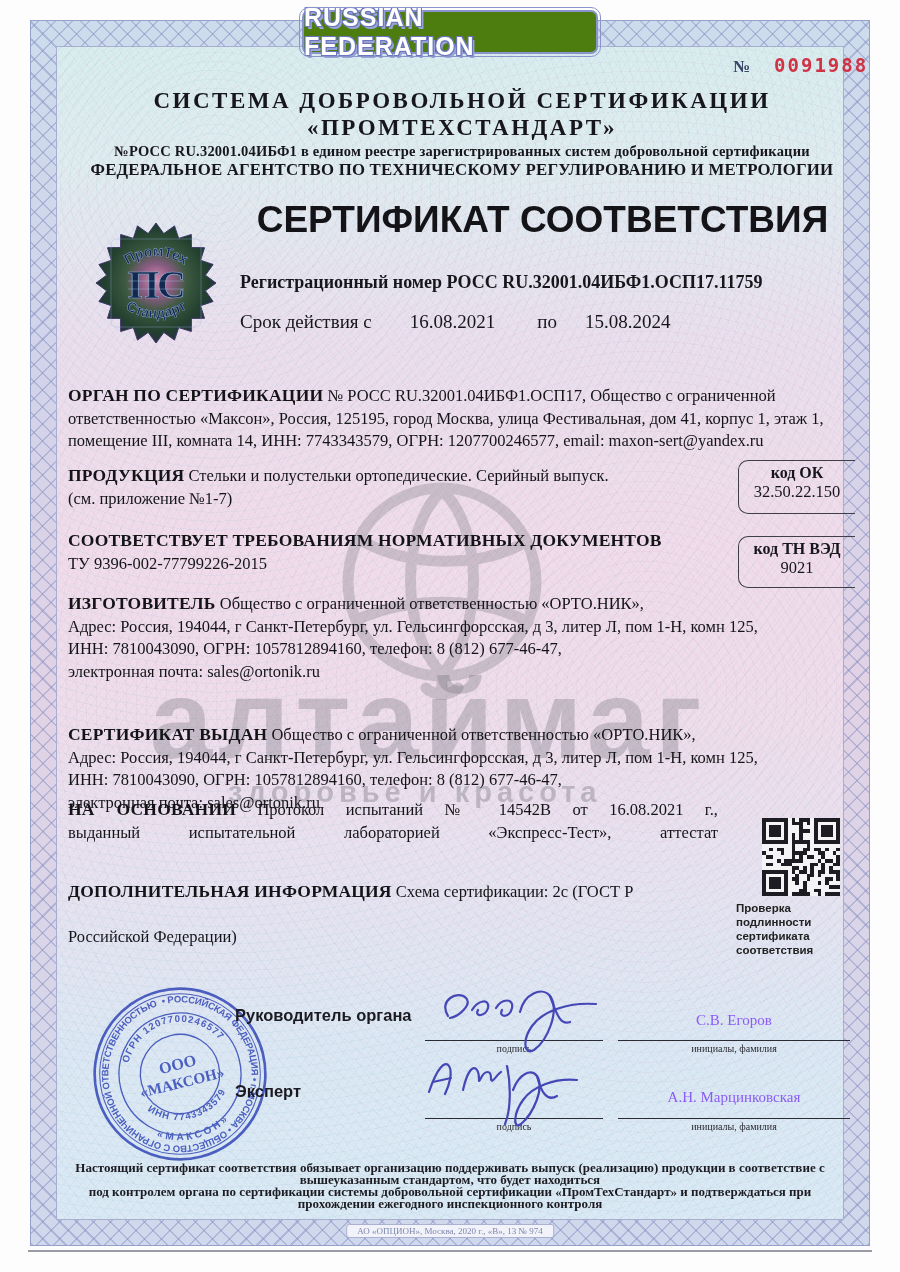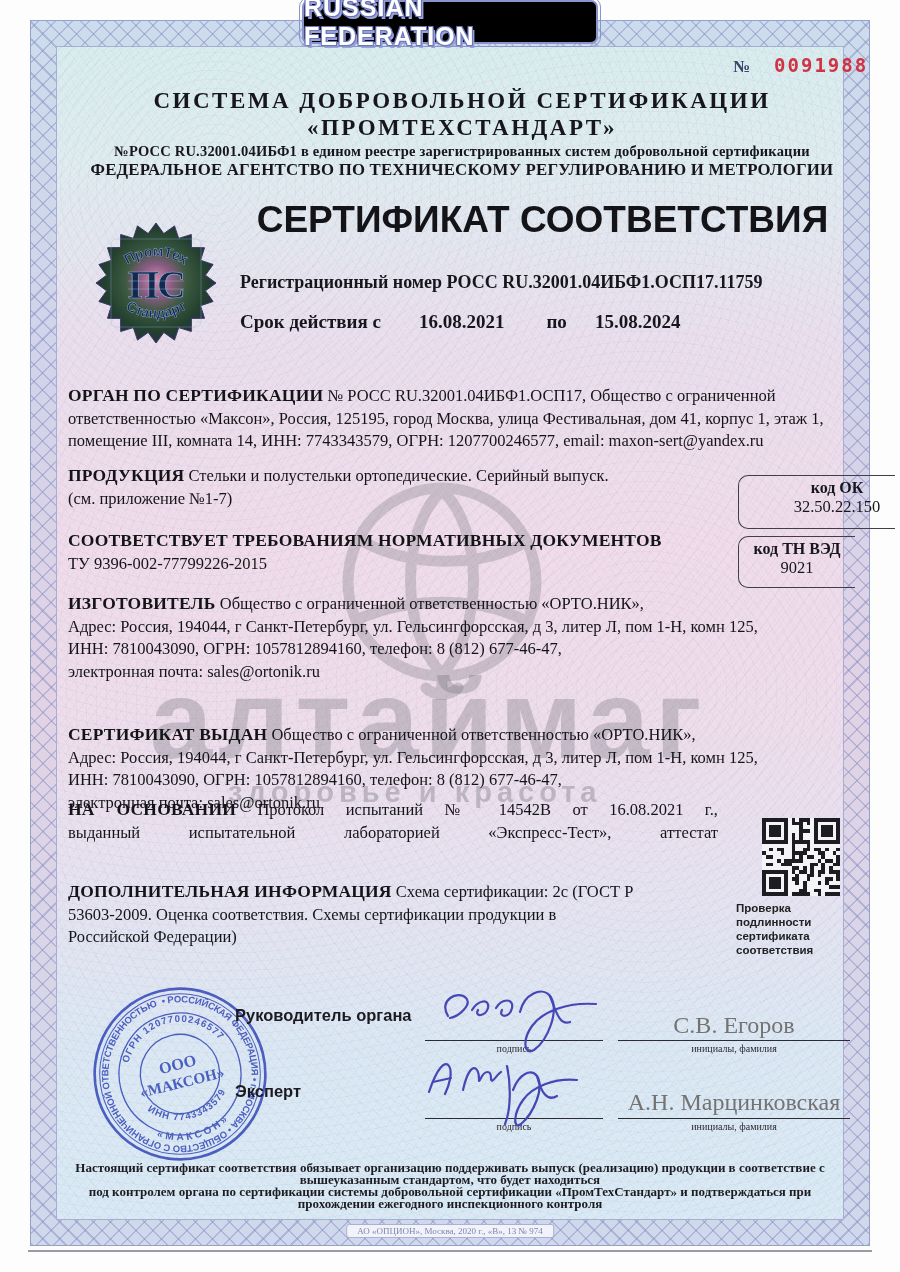--- a/index.html
+++ b/index.html
@@ -13,57 +13,57 @@
       linear-gradient(180deg,#cddcec 0%, #d2d3ea 30%, #e2d2e5 55%, #cfd8ec 100%);}
   
   .inner{position:absolute;left:56px;top:46px;right:56px;bottom:52px;
     border:1px solid #a8aed2;
     background:
       repeating-linear-gradient(55deg, rgba(190,120,170,.055) 0 1px, transparent 1px 7px),
       repeating-linear-gradient(-55deg, rgba(110,140,200,.06) 0 1px, transparent 1px 7px),
       repeating-radial-gradient(circle at 20% 12%, rgba(90,170,190,.08) 0 1px, transparent 1px 9px),
       repeating-radial-gradient(circle at 75% 55%, rgba(190,120,170,.07) 0 1px, transparent 1px 10px),
       linear-gradient(180deg,#d9edee 0%,#dfecf0 10%,#eadfed 25%,#f0dcea 42%,#eeddeb 58%,#e6e3f0 72%,#dbe8f3 85%,#d9eaf4 100%);}
-  .banner{position:absolute;left:50%;transform:translateX(-50%);top:0;width:292px;height:40px;
-    background:#000000;border:2px solid #8a94cc;outline:1px solid #8a94cc;outline-offset:2px;border-radius:7px;
+  .banner{position:absolute;left:50%;transform:translateX(-50%);top:10px;width:292px;height:40px;
+    background:#4d7c0f;border:2px solid #8a94cc;outline:1px solid #8a94cc;outline-offset:2px;border-radius:7px;
     display:flex;align-items:center;justify-content:center;z-index:5;}
   .banner span{font-family:"Liberation Sans",sans-serif;font-weight:bold;font-size:25px;letter-spacing:1px;color:#fff;
     text-shadow:1px 1px 0 #6b76bc,-1px -1px 0 #6b76bc,1px -1px 0 #6b76bc,-1px 1px 0 #6b76bc,0 0 2px #6b76bc,2.5px 2.5px 0 #9aa4d8;}
   .serial{position:absolute;left:733px;top:54px;z-index:4;white-space:nowrap;}
   .serial .no{font-size:17px;color:#3a4668;font-weight:bold;}
   .serial .num{font-family:"DejaVu Sans Mono",monospace;font-weight:bold;font-size:19px;color:#cf3344;letter-spacing:2px;margin-left:20px;}
   .hline{position:absolute;left:12px;width:100%;text-align:center;color:#16161c;font-weight:bold;z-index:3;}
   .h-sys{top:88px;font-size:23px;letter-spacing:2.5px;}
   .h-sys2{top:115px;font-size:23px;letter-spacing:2.5px;}
   .h-reg{top:143px;font-size:14.5px;letter-spacing:.2px;}
   .h-agency{top:160px;font-size:16.8px;letter-spacing:.2px;}
   .doc-title{position:absolute;left:230px;top:199px;width:625px;text-align:center;
     font-family:"Liberation Sans",sans-serif;font-weight:bold;font-size:37px;letter-spacing:0px;color:#141418;z-index:3;}
   .regnum{position:absolute;left:240px;top:272px;font-size:18px;font-weight:bold;color:#16161c;z-index:3;}
-  .validity{position:absolute;left:240px;top:311px;font-size:19px;font-weight:bold;color:#16161c;z-index:3;white-space:nowrap;}
+  .validity{position:absolute;left:240px;top:311px;font-size:19px;font-weight:normal;color:#16161c;z-index:3;white-space:nowrap;}
   .validity .gap1{display:inline-block;width:38px;} .validity .gap2{display:inline-block;width:42px;} .validity .gap3{display:inline-block;width:28px;}
   .sec{position:absolute;left:68px;font-size:16.5px;line-height:22.5px;color:#141418;z-index:3;}
   .sec b{font-size:17.5px;letter-spacing:.2px;}
   .jline{display:block;text-align:justify;text-align-last:justify;}
   .code-box{position:absolute;left:738px;width:116px;border:1.5px solid #3f3f49;border-right:none;border-radius:10px 0 0 10px;
     text-align:center;color:#16161c;z-index:3;}
   .code-box .cb-label{font-weight:bold;font-size:16px;margin-top:3px;}
   .code-box .cb-value{font-size:16.5px;text-align:center;}
   .qr-wrap{position:absolute;left:762px;top:818px;width:78px;height:78px;z-index:3;}
   .qr-caption{position:absolute;left:736px;top:901px;width:130px;text-align:left;
     font-family:"Liberation Sans",sans-serif;font-weight:bold;font-size:11.5px;line-height:14px;color:#222;z-index:3;}
   .wm-big{position:absolute;left:150px;top:655px;font-family:"Liberation Sans",sans-serif;font-weight:bold;
     font-size:112px;letter-spacing:6px;color:rgba(105,105,115,.30);z-index:2;white-space:nowrap;}
   .wm-small{position:absolute;left:228px;top:776px;font-family:"Liberation Sans",sans-serif;font-weight:bold;
     font-size:29px;letter-spacing:5px;color:rgba(105,105,115,.35);z-index:2;white-space:nowrap;}
   .globe{position:absolute;left:330px;top:470px;z-index:1;opacity:.30;}
   .role{position:absolute;left:235px;font-family:"Liberation Sans",sans-serif;font-weight:bold;font-size:16.5px;color:#1a1a20;z-index:4;}
   .sig-line{position:absolute;height:0;border-top:1.3px solid #2b2b33;z-index:3;}
   .sig-caption{position:absolute;font-size:10px;color:#2b2b33;text-align:center;z-index:3;}
-  .sig-name{position:absolute;font-size:24px;color:#737373;text-align:center;z-index:3;}
+  .sig-name{position:absolute;font-size:15px;color:#8b5cf6;text-align:center;z-index:3;}
   .sig-svg{position:absolute;z-index:4;}
   .stamp{position:absolute;left:86px;top:980px;z-index:3;opacity:.85;mix-blend-mode:multiply;}
   .footnote{position:absolute;left:55px;top:1162px;width:790px;text-align:center;
     font-size:13px;line-height:12px;font-weight:bold;color:#1c1c22;z-index:3;}
   .print-info{position:absolute;left:50%;transform:translateX(-50%);top:1224px;font-size:9px;color:#7d87aa;
     background:#f2f3fa;border:1px solid #aab2cf;border-radius:3px;padding:1px 10px;z-index:6;white-space:nowrap;}
   .bottom-edge{position:absolute;left:28px;right:28px;top:1250px;border-top:2px solid rgba(70,75,90,.55);z-index:6;}
   .logo-svg{position:absolute;left:94px;top:223px;z-index:4;}
 </style>
 </head>
@@ -166,25 +166,25 @@
 </div>
 
 <div class="sec" style="top:798px;width:650px;">
   <span class="jline"><b>НА ОСНОВАНИИ</b> <span>Протокол испытаний № 14542В от 16.08.2021 г.,</span></span>
   <span class="jline">выданный испытательной лабораторией «Экспресс-Тест», аттестат</span>
 </div>
 
 <div class="sec" style="top:880px;width:640px;">
   <b>ДОПОЛНИТЕЛЬНАЯ ИНФОРМАЦИЯ</b>
   <span>Схема сертификации: 2с (ГОСТ Р</span><br>
-  <span>53603-2009. Оценка соответствия. Схемы сертификации продукции в</span><br>
+  <br>
   <span>Российской Федерации)</span>
 </div>
 
-<div class="code-box" style="top:475px;height:52px;padding-left:40px;">
+<div class="code-box" style="top:460px;height:52px;">
   <div class="cb-label">код  ОК</div>
   <div class="cb-value">32.50.22.150</div>
 </div>
 <div class="code-box" style="top:536px;height:50px;">
   <div class="cb-label">код ТН ВЭД</div>
   <div class="cb-value">9021</div>
 </div>
 
 <div class="qr-wrap">
   <svg id="qr" width="78" height="78" viewBox="0 0 21 21" shape-rendering="crispEdges">

